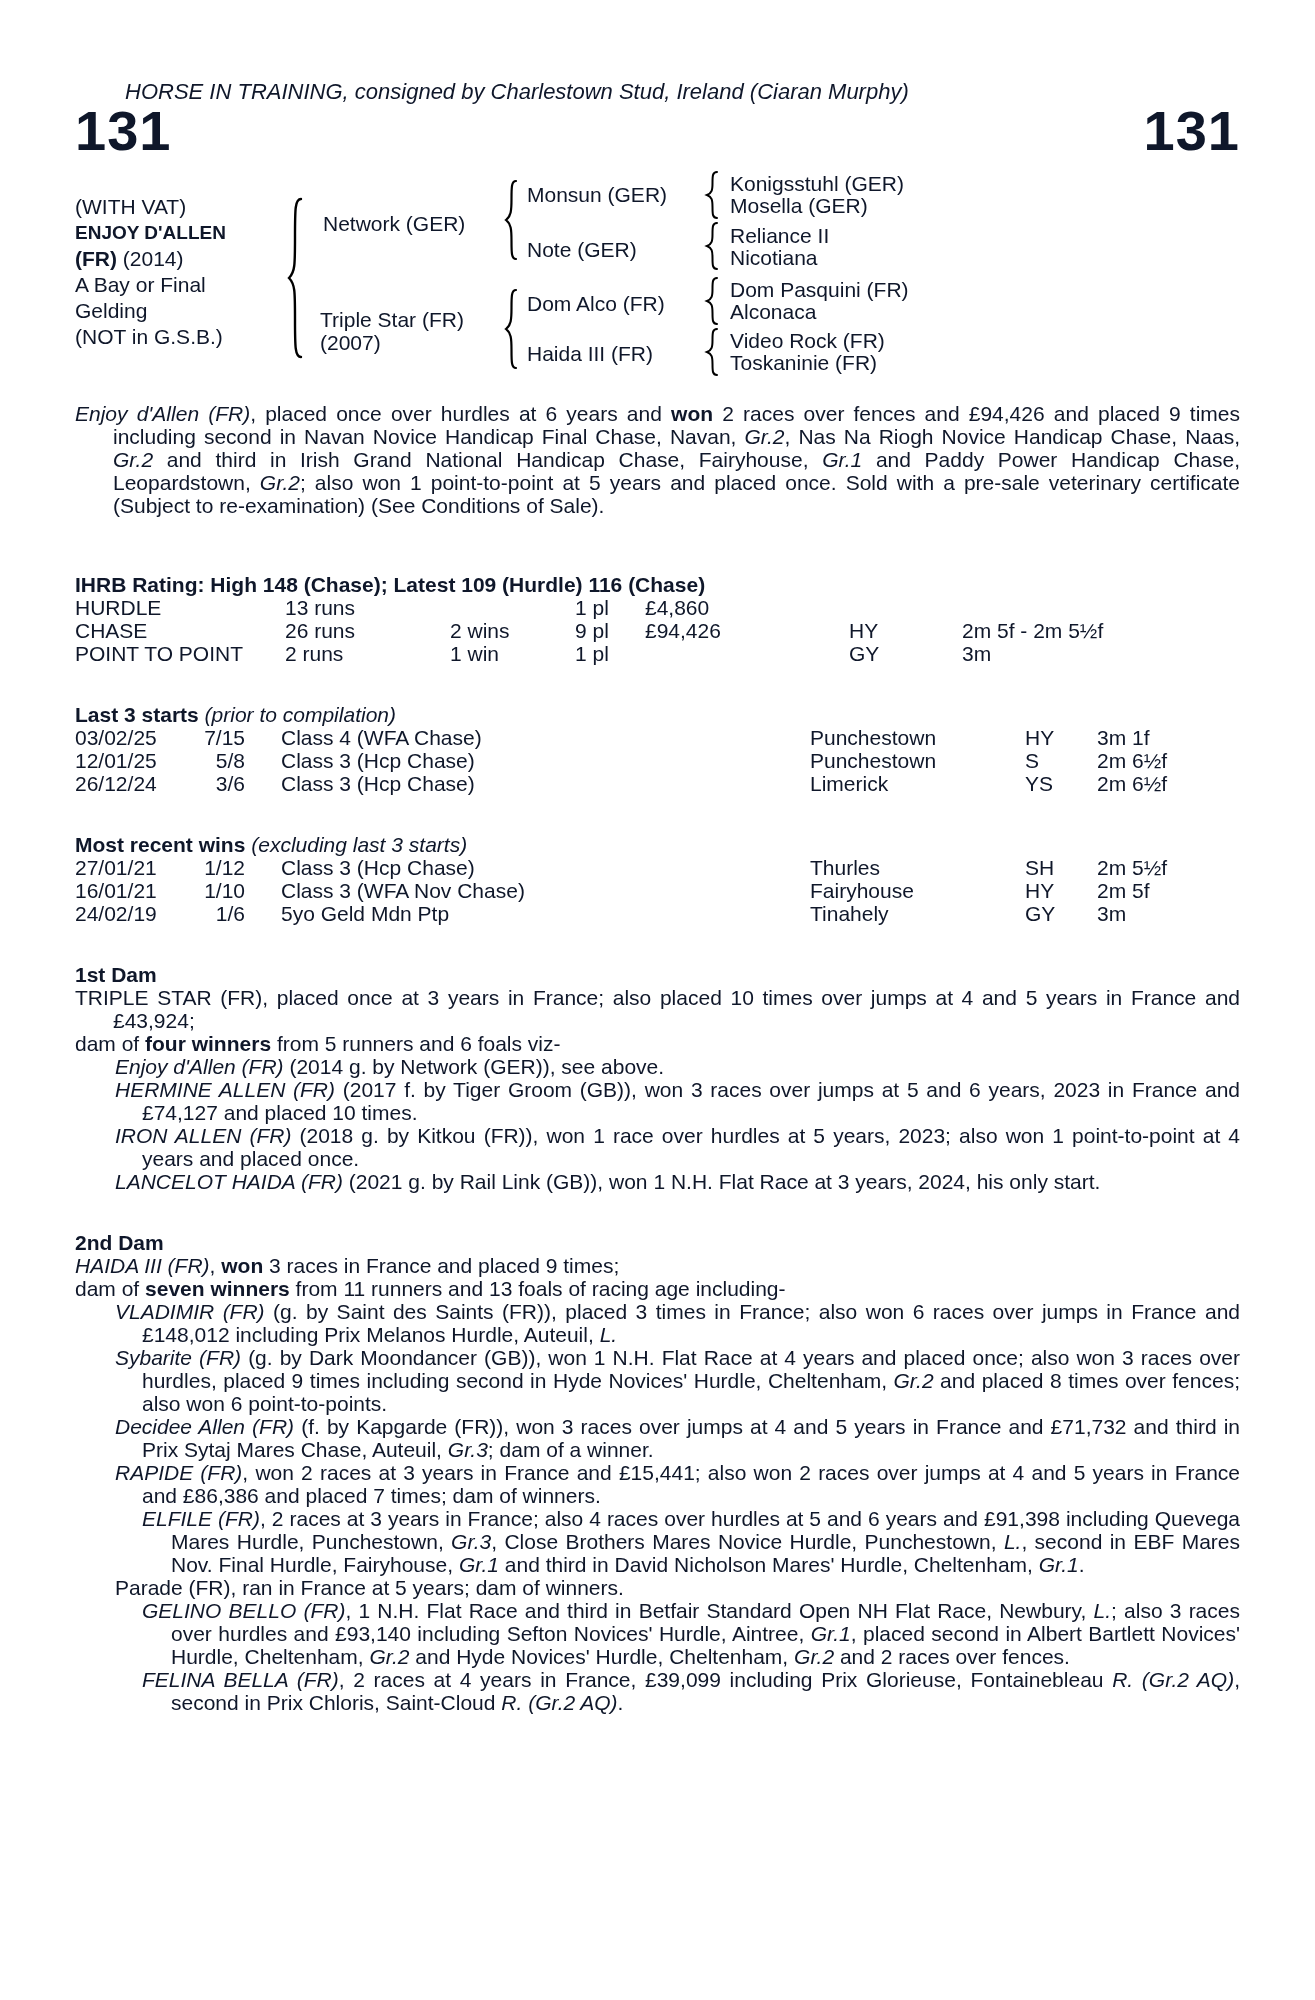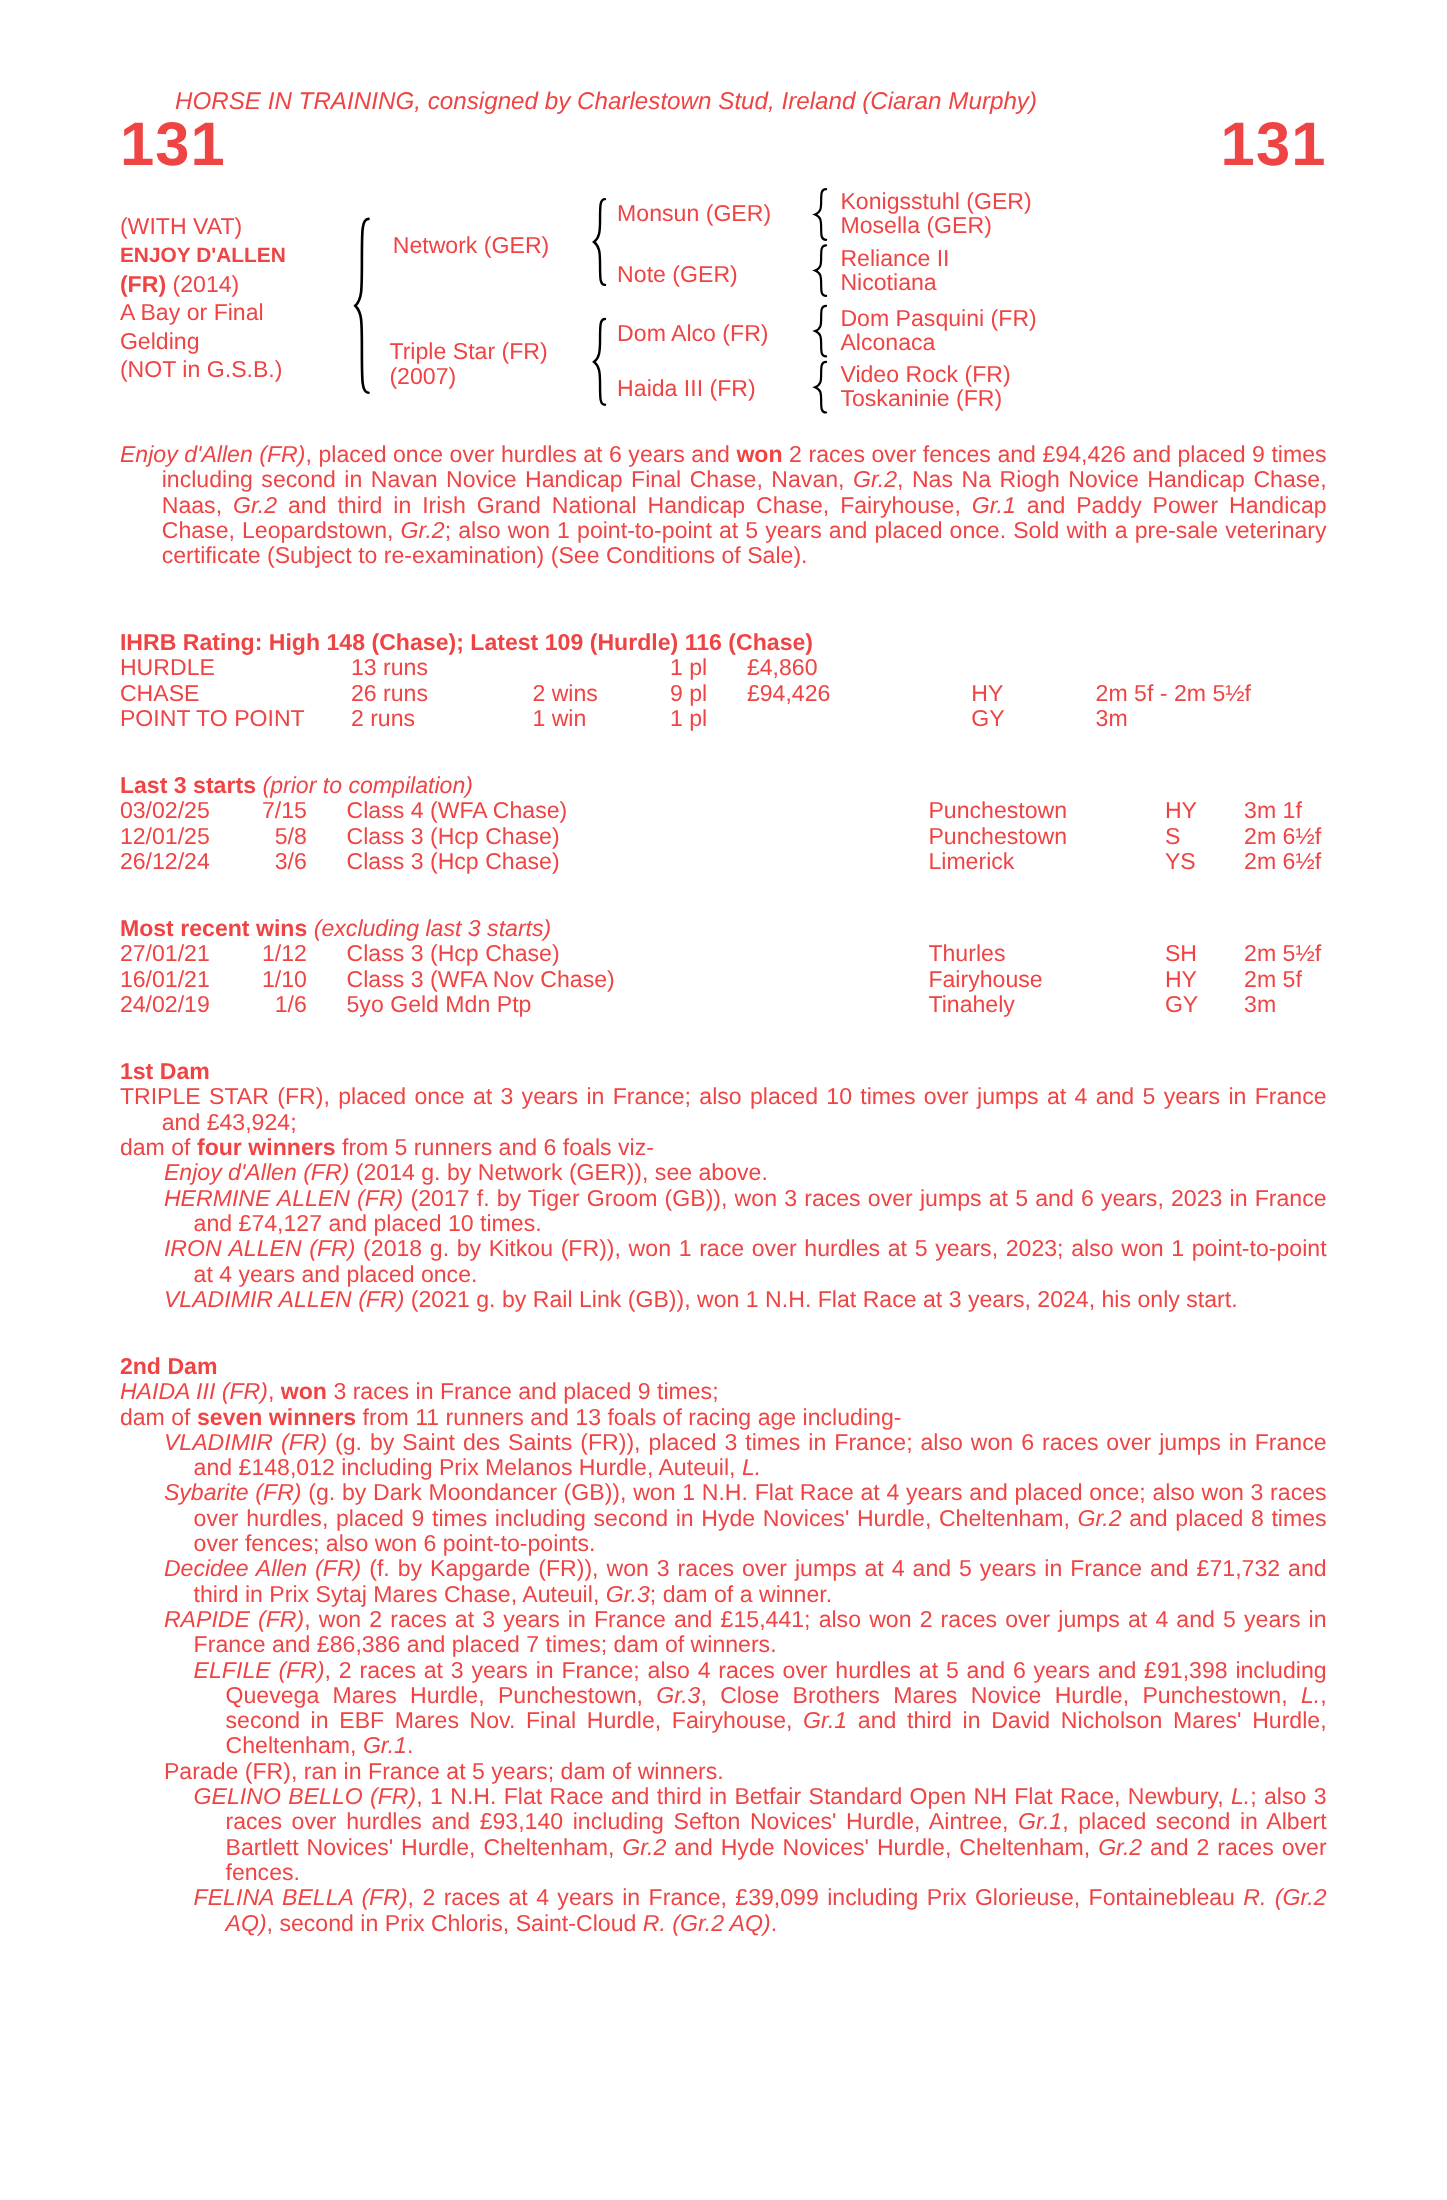--- a/index.html
+++ b/index.html
@@ -1,21 +1,21 @@
 <!DOCTYPE html>
 <html><head>
 <meta charset="utf-8">
 <style>
   html,body{margin:0;padding:0;background:#ffffff;}
   .page{
     position:relative;
     width:1315px;height:1820px;
     box-sizing:border-box;
-    padding:0 109px;
-    background:#fff;color:#ef4444;
+    padding:0 75px;
+    background:#fff;color:#0f172a;
     font-family:"Liberation Sans", sans-serif;
     font-size:21px;line-height:23px;
     overflow:hidden;
   }
   .consignor{margin-top:80px;margin-left:50px;font-style:italic;font-size:22px;white-space:nowrap;}
   .lot-row{display:flex;justify-content:space-between;margin-top:8px;
            font-size:56px;line-height:40px;font-weight:bold;letter-spacing:1px;}
   
   .pedigree{position:relative;height:210px;margin-top:16px;}
   .pedigree .abs{position:absolute;white-space:nowrap;}
@@ -201,21 +201,21 @@
     <span class="cell s-going">GY</span>
     <span class="cell s-dist">3m</span>
   </div>
 
   <div class="dam-h">1st Dam</div>
   <div class="para dampara"><span>TRIPLE STAR (FR), placed once at 3 years in France; also placed 10 times over jumps at 4 and 5 years in France and £43,924;</span></div>
   <div class="para"><span>dam of </span><span class="st-b">four winners</span><span> from 5 runners and 6 foals viz-</span></div>
   <div class="para prog1"><span class="st-bi">Enjoy d'Allen (FR)</span><span> (2014 g. by Network (GER)), see above.</span></div>
   <div class="para prog1"><span class="st-i">HERMINE ALLEN (FR)</span><span> (2017 f. by Tiger Groom (GB)), won 3 races over jumps at 5 and 6 years, 2023 in France and £74,127 and placed 10 times.</span></div>
   <div class="para prog1"><span class="st-i">IRON ALLEN (FR)</span><span> (2018 g. by Kitkou (FR)), won 1 race over hurdles at 5 years, 2023; also won 1 point-to-point at 4 years and placed once.</span></div>
-  <div class="para prog1"><span class="st-i">VLADIMIR ALLEN (FR)</span><span> (2021 g. by Rail Link (GB)), won 1 N.H. Flat Race at 3 years, 2024, his only start.</span></div>
+  <div class="para prog1"><span class="st-i">LANCELOT HAIDA (FR)</span><span> (2021 g. by Rail Link (GB)), won 1 N.H. Flat Race at 3 years, 2024, his only start.</span></div>
 
   <div class="dam-h">2nd Dam</div>
   <div class="para dampara"><span class="st-i">HAIDA III (FR)</span><span>, </span><span class="st-b">won</span><span> 3 races in France and placed 9 times;</span></div>
   <div class="para"><span>dam of </span><span class="st-b">seven winners</span><span> from 11 runners and 13 foals of racing age including-</span></div>
   <div class="para prog1"><span class="st-bi">VLADIMIR (FR)</span><span> (g. by Saint des Saints (FR)), placed 3 times in France; also won 6 races over jumps in France and £148,012 including Prix Melanos Hurdle, Auteuil, </span><span class="st-bi">L.</span></div>
   <div class="para prog1"><span class="st-bi">Sybarite (FR)</span><span> (g. by Dark Moondancer (GB)), won 1 N.H. Flat Race at 4 years and placed once; also won 3 races over hurdles, placed 9 times including second in Hyde Novices' Hurdle, Cheltenham, </span><span class="st-bi">Gr.2</span><span> and placed 8 times over fences; also won 6 point-to-points.</span></div>
   <div class="para prog1"><span class="st-bi">Decidee Allen (FR)</span><span> (f. by Kapgarde (FR)), won 3 races over jumps at 4 and 5 years in France and £71,732 and third in Prix Sytaj Mares Chase, Auteuil, </span><span class="st-bi">Gr.3</span><span>; dam of a winner.</span></div>
   <div class="para prog1"><span class="st-i">RAPIDE (FR)</span><span>, won 2 races at 3 years in France and £15,441; also won 2 races over jumps at 4 and 5 years in France and £86,386 and placed 7 times; dam of winners.</span></div>
   <div class="para prog2"><span class="st-bi">ELFILE (FR)</span><span>, 2 races at 3 years in France; also 4 races over hurdles at 5 and 6 years and £91,398 including Quevega Mares Hurdle, Punchestown, </span><span class="st-bi">Gr.3</span><span>, Close Brothers Mares Novice Hurdle, Punchestown, </span><span class="st-bi">L.</span><span>, second in EBF Mares Nov. Final Hurdle, Fairyhouse, </span><span class="st-bi">Gr.1</span><span> and third in David Nicholson Mares' Hurdle, Cheltenham, </span><span class="st-bi">Gr.1</span><span>.</span></div>
   <div class="para prog1"><span>Parade (FR), ran in France at 5 years; dam of winners.</span></div>

